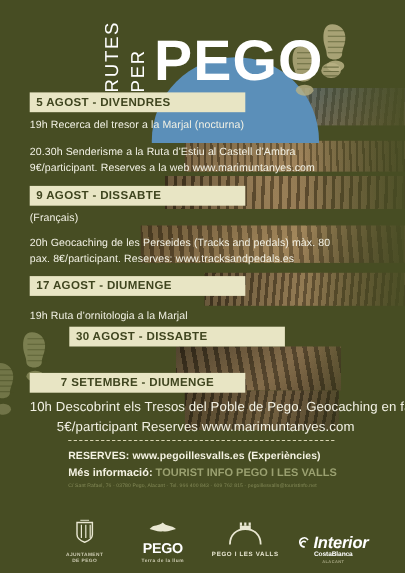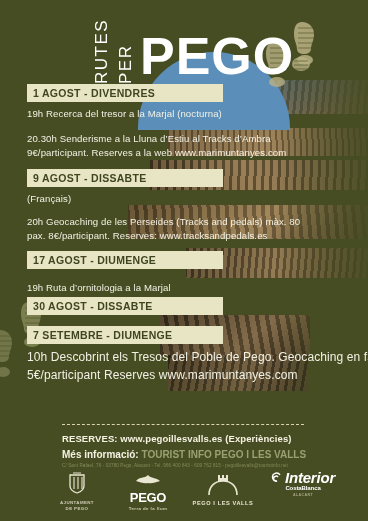--- a/index.html
+++ b/index.html
@@ -67,35 +67,35 @@
   .events{position:absolute;left:0;top:84px;width:368px;}
   .event{position:relative;margin-bottom:2px;}
   .datebar{position:relative;display:block;margin-left:27px;width:196px;
         background:#e8e5c4;color:#3f451f;font-weight:bold;font-size:10.5px;
         letter-spacing:.3px;padding:3px 6px 3px 6px;box-sizing:border-box;}
   .desc{color:#f2f1e4;font-size:9.6px;line-height:1.45;margin:5px 0 0 27px;
         width:320px;letter-spacing:.1px;}
   .desc div{white-space:nowrap;}
 
   
-  .reserves{position:absolute;left:62px;top:424px;width:290px;}
+  .reserves{position:absolute;left:62px;top:400px;width:290px;}
   .dash{height:0;border-top:1.5px dashed #d8d5b4;margin-bottom:8px;width:242px;}
   .res-main{color:#f4f2e2;font-size:9.5px;font-weight:bold;letter-spacing:.1px;margin-bottom:5px;}
   .res-sub{font-size:10px;color:#f4f2e2;font-weight:bold;}
   .res-sub .muted{color:#9aa070;font-weight:bold;}
   .res-tiny{font-size:4.6px;color:#848a58;margin-top:3px;letter-spacing:.1px;}
 
   
   .logos{position:absolute;left:0;top:470px;width:368px;height:45px;}
   .logo{position:absolute;text-align:center;color:#e9e7d2;}
   .logo .cap{font-size:4.4px;font-weight:bold;letter-spacing:.4px;line-height:1.35;margin-top:2px;color:#cfcdb4;}
   .lg1{left:48px;top:2px;width:58px;}
   .lg2{left:120px;top:2px;width:56px;}
   .lg3{left:188px;top:2px;width:70px;}
-  .lg4{left:262px;top:0;width:82px;}
+  .lg4{left:262px;top:16px;width:82px;}
   .pego-word{font-size:13px;font-weight:bold;letter-spacing:-.3px;color:#ffffff;line-height:1;}
   .interior-word{font-size:15px;font-style:italic;font-weight:bold;color:#ffffff;line-height:1;letter-spacing:-.2px;}
   .cb-word{font-size:6px;font-weight:bold;color:#ffffff;letter-spacing:-.1px;}
   .valls-word{font-size:5.6px;font-weight:bold;letter-spacing:.6px;color:#e9e7d2;}
 </style>
 </head>
 <body>
 
 <div id="poster">
 
@@ -176,29 +176,29 @@
 
   <div class="title-wrap">
     <div class="vert v-rutes">RUTES</div>
     <div class="vert v-per">PER</div>
     <div class="pego-big">PEGO</div>
   </div>
 
   <div class="events">
 
     <div class="event">
-      <div class="datebar">1 AGOST - DIVENDRES</div>
+      <div class="datebar">5 AGOST - DIVENDRES</div>
       <div class="desc">
         <div>19h Recerca del tresor a la Marjal (nocturna)</div>
       </div>
     </div>
 
     <div class="event" style="margin-top:11px;">
       <div class="desc">
-        <div>20.30h Senderisme a la Lluna d’Estiu al Tracks d’Ambra</div>
+        <div>20.30h Senderisme a la Ruta d’Estiu al Castell d’Ambra</div>
         <div>9€/participant. Reserves a la web www.marimuntanyes.com</div>
       </div>
     </div>
 
     <div class="event" style="margin-top:9px;">
       <div class="datebar">9 AGOST - DISSABTE</div>
       <div class="desc">
         <div>(Français)</div>
       </div>
     </div>
@@ -210,25 +210,25 @@
       </div>
     </div>
 
     <div class="event" style="margin-top:9px;">
       <div class="datebar">17 AGOST - DIUMENGE</div>
       <div class="desc" style="margin-top:12px;">
         <div>19h Ruta d’ornitologia a la Marjal</div>
       </div>
     </div>
 
-    <div class="event" style="">
+    <div class="event" style="padding-left:36px;">
       <div class="datebar">30 AGOST - DISSABTE</div>
     </div>
 
-    <div class="event" style="margin-top:11px;">
+    <div class="event" style="margin-top:24px;text-align:center;">
       <div class="datebar">7 SETEMBRE - DIUMENGE</div>
       <div class="desc" style="font-size:12px;">
         <div>10h Descobrint els Tresos del Poble de Pego. Geocaching en família.</div>
         <div>5€/participant Reserves www.marimuntanyes.com</div>
       </div>
     </div>
 
   </div>
 
   <div class="reserves">

